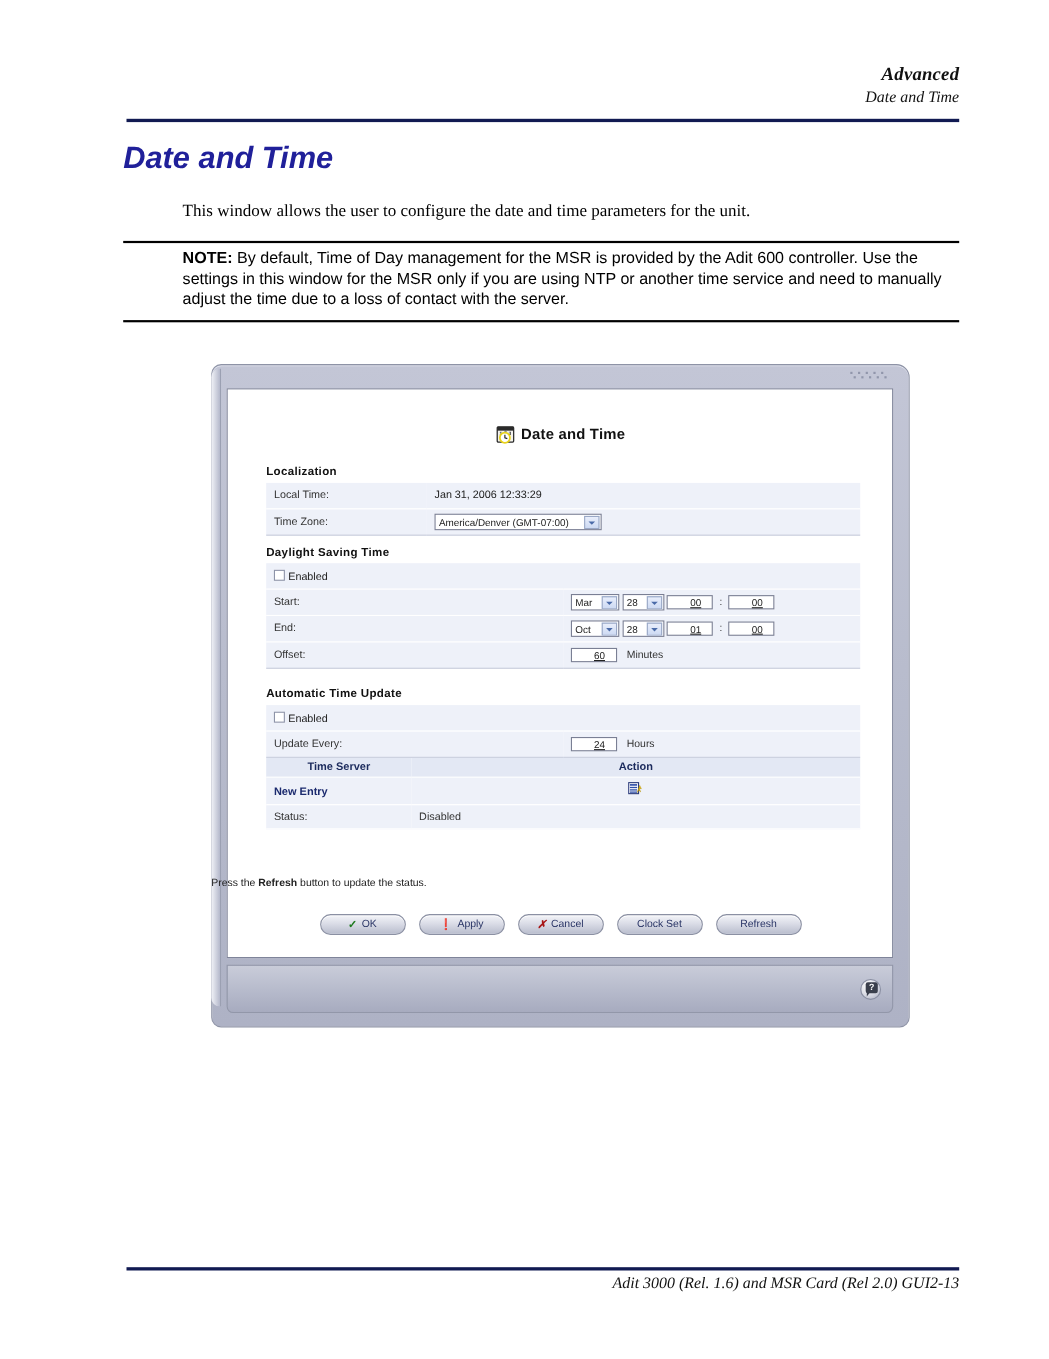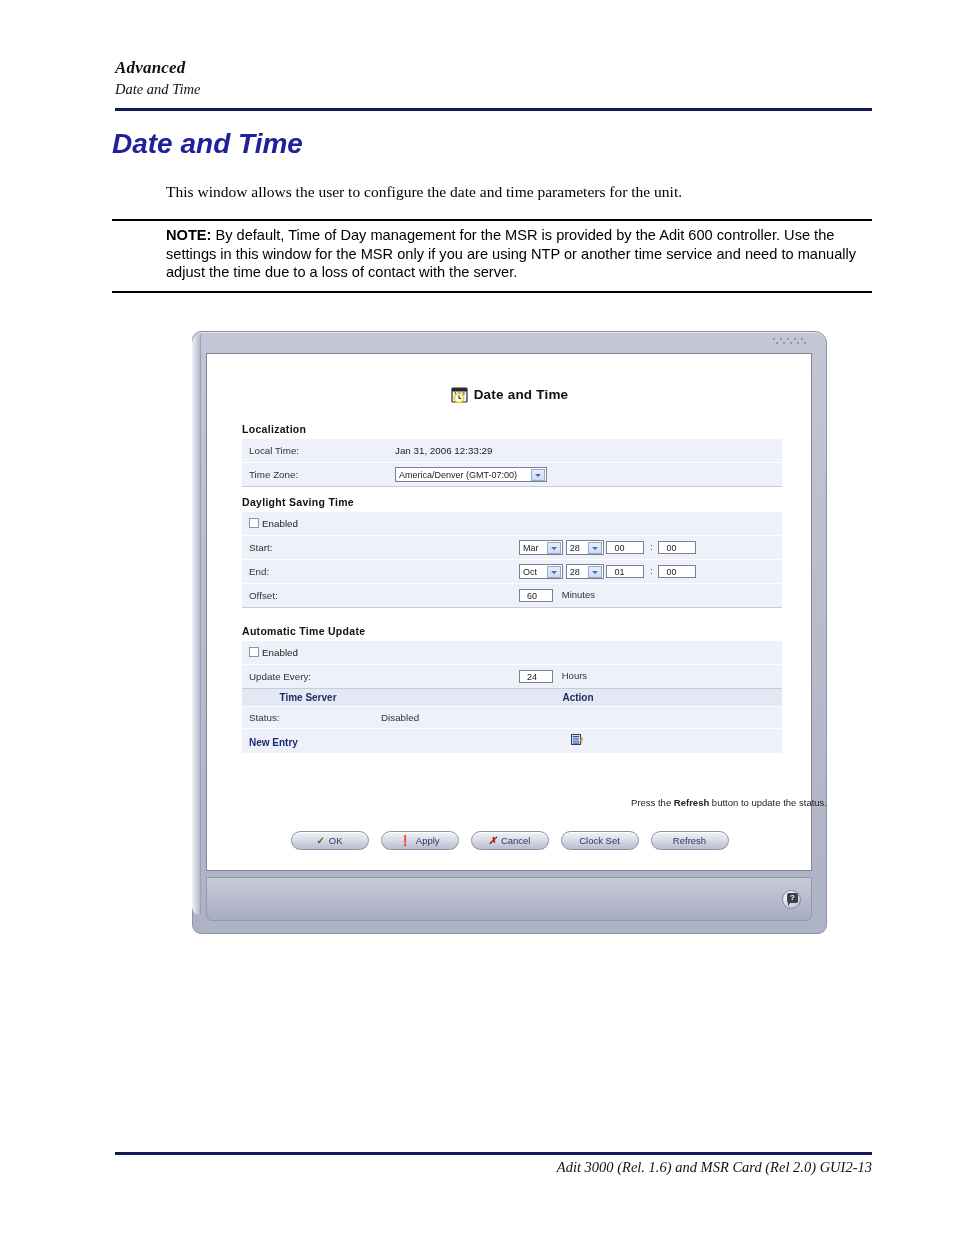--- a/index.html
+++ b/index.html
@@ -14,21 +14,21 @@
     font-family: "Liberation Serif", serif;
     overflow: hidden;
   }
 
   
   .page-header {
     position: absolute;
     left: 115px;
     top: 58px;
     width: 757px;
-    text-align: left;
+    text-align: right;
   }
   .hdr-line1 {
     font-family: "Liberation Serif", serif;
     font-weight: bold;
     font-style: italic;
     font-size: 17px;
     color: #111111;
     letter-spacing: .2px;
   }
   .hdr-line2 {
@@ -268,23 +268,24 @@
   
   .txt {
     display: inline-block;
     border: 1px solid #7a7f94;
     background: #fff;
     height: 13px;
     line-height: 13px;
     font-family: "Liberation Sans", sans-serif;
     font-size: 9px;
     color: #222;
-    padding: 0 7px;
+    padding: 0 20px;
     box-sizing: border-box;
     vertical-align: middle;
+    text-decoration: underline;
   }
   .txt.w-time { width: 38px; }
   .txt.w-num  { width: 34px; }
 
   .sel {
     display: inline-block;
     border: 1px solid #7a7f94;
     background: #fff;
     height: 15px;
     box-sizing: border-box;
@@ -346,21 +347,21 @@
     font-weight: bold;
     color: #1b2a6e;
     text-decoration: none;
   }
   td.act { text-align: center; }
 
   .hint {
     position: absolute;
     left: 0; right: 0;
     top: 466px;
-    text-align: right;
+    text-align: left;
     font-family: "Liberation Sans", sans-serif;
     font-size: 9.5px;
     color: #222;
   }
   .hint b { font-weight: bold; }
 
   
   .btn-row {
     position: absolute;
     left: 0; right: 0;
@@ -594,39 +595,39 @@
     </tbody>
       </table>
 
     <table class="srv">
       <tbody>
           <tr>
         <th class="col-srv">Time Server</th>
         <th>Action</th>
       </tr>
       <tr>
-        <td style="font-family:'Liberation Sans',sans-serif;font-size:9.8px;color:#333;font-weight:normal;">Status:</td>
-        <td style="font-family:'Liberation Sans',sans-serif;font-size:9.8px;color:#333;text-align:left;">Disabled</td>
-      </tr>
-      <tr>
         <td>
           <a class="newentry" href="#">New Entry</a>
         </td>
         <td class="act">
           <span>
             <svg width="14" height="12" viewBox="0 0 14 12">
               <rect x="0.5" y="0.5" width="9" height="10" fill="#ffffff" stroke="#2a3a7a"></rect>
               <rect x="1.6" y="1.8" width="6.6" height="1.5" fill="#2f4fa8"></rect>
               <rect x="1.6" y="4.3" width="6.6" height="1.2" fill="#2f4fa8"></rect>
               <rect x="1.6" y="6.5" width="6.6" height="1.2" fill="#2f4fa8"></rect>
               <rect x="1.6" y="8.5" width="6.6" height="1.2" fill="#2f4fa8"></rect>
               <path d="M10.5 3 L12 6 L10 5.6 L11.4 8.8 L9.2 7 L8.6 9.4 Z" fill="#f2c60a" stroke="#b38f05" stroke-width=".5"></path>
             </svg>
           </span>
         </td>
+      </tr>
+      <tr>
+        <td style="font-family:'Liberation Sans',sans-serif;font-size:9.8px;color:#333;font-weight:normal;">Status:</td>
+        <td style="font-family:'Liberation Sans',sans-serif;font-size:9.8px;color:#333;text-align:left;">Disabled</td>
       </tr>
     </tbody>
       </table>
   </div>
 
   <div class="hint"><span>Press the </span><b>Refresh</b><span> button to update the status.</span></div>
 
   <div class="btn-row">
     <div class="pill">
         <span class="glyph-ok">✓</span>

